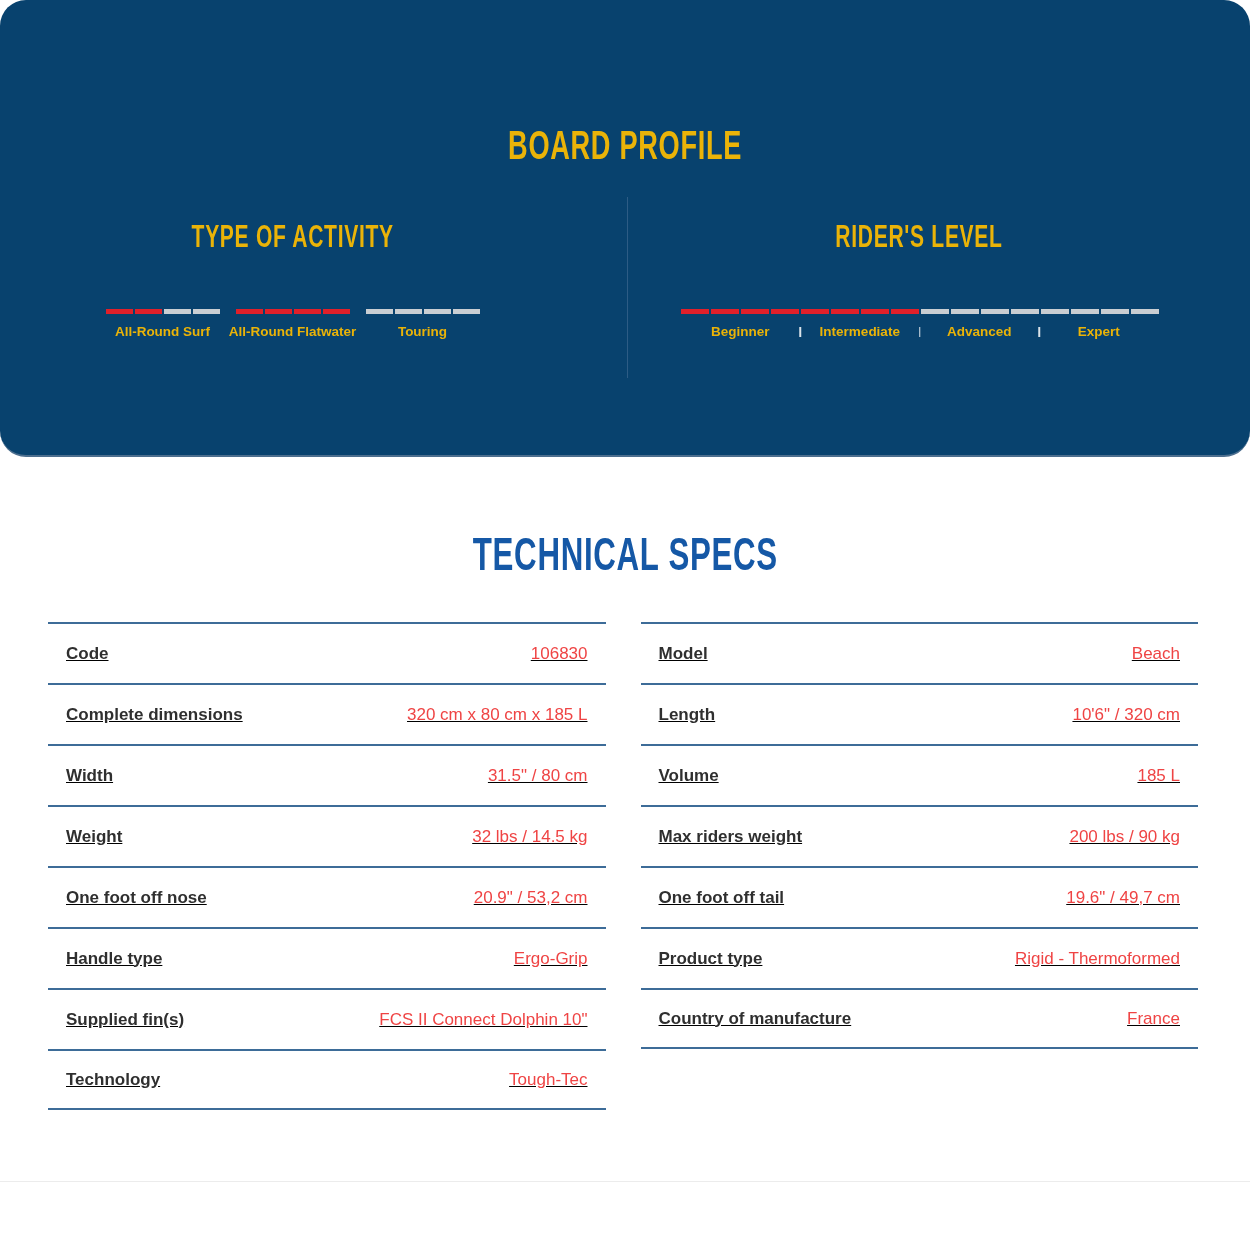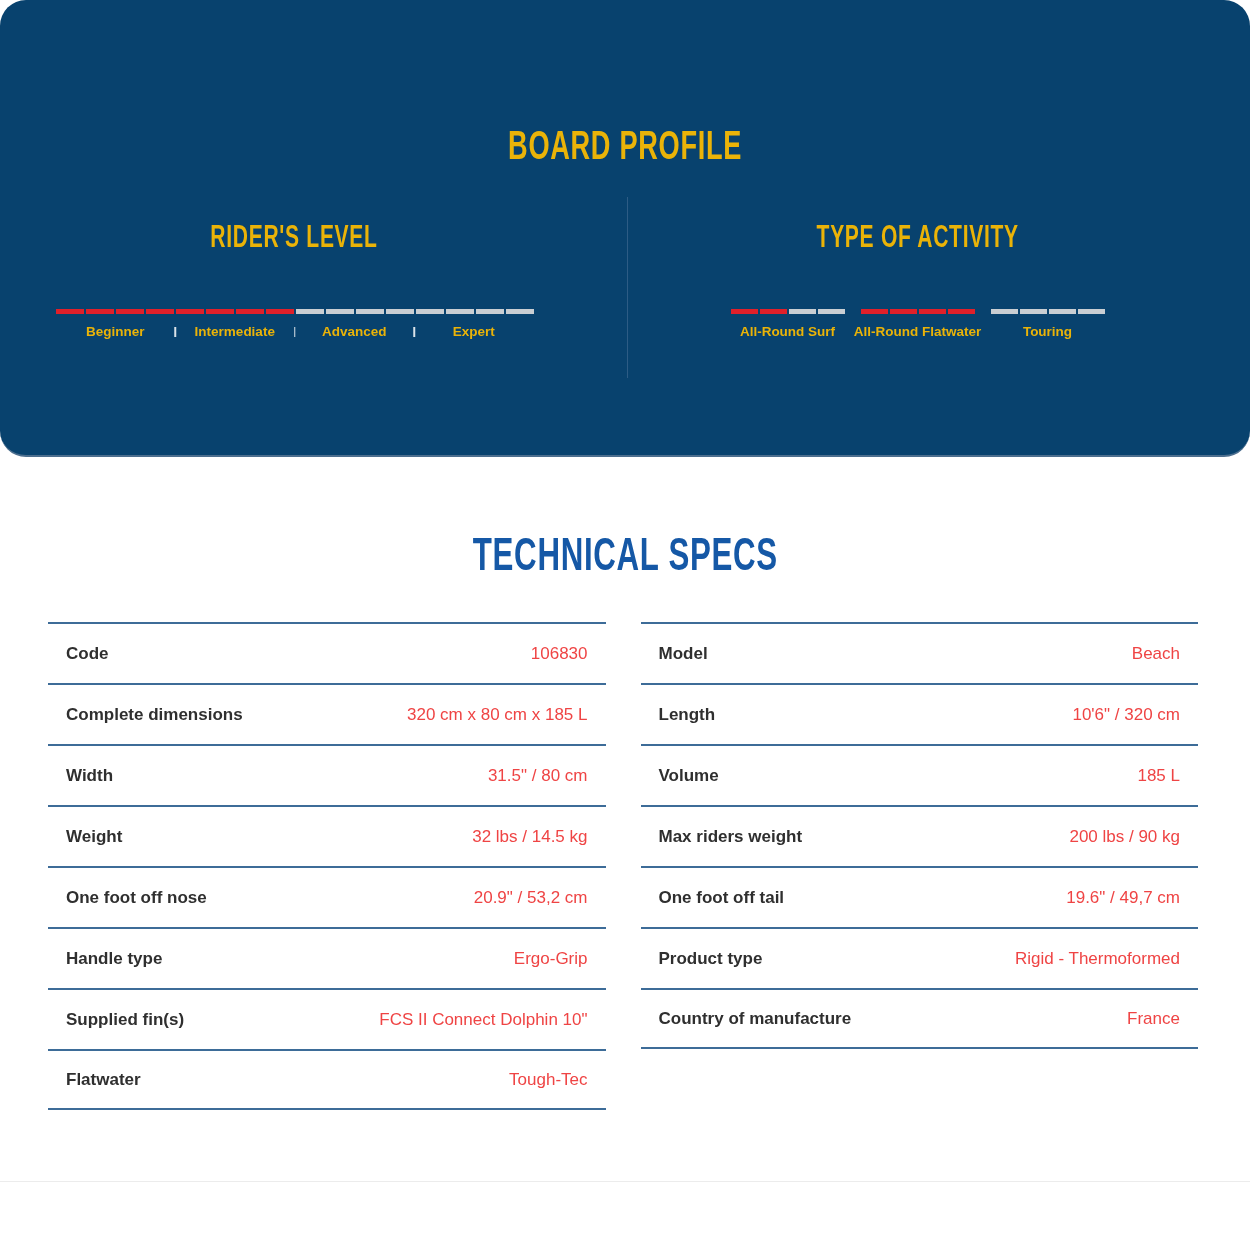--- a/index.html
+++ b/index.html
@@ -89,34 +89,67 @@
     display:flex;gap:35px;
     margin:45px 52px 0 48px;
   }
   .spec-table{flex:1;}
   .spec-row{
     box-sizing:border-box;
     height:61px;
     display:flex;justify-content:space-between;align-items:center;
     border-top:2px solid var(--table-line);
     padding:12px 18px;
+    text-decoration:underline;
   }
   .spec-row:last-child{border-bottom:2px solid var(--table-line);}
   .spec-label{font-weight:700;font-size:17px;color:#2f2f2f;}
   .spec-value{font-size:17px;color:#ef4444;text-align:right;}
   .footer-line{height:1px;background:#ececec;margin-top:71px;}
 </style>
 </head>
 <body>
 
 <div class="hero">
   <div class="h1-wrap">
     <h1><span class="condensed">BOARD PROFILE</span></h1>
   </div>
   <div class="profile-row">
+    <section class="col right">
+      <h2><span class="condensed">TYPE OF ACTIVITY</span></h2>
+      <div class="activity-groups">
+          <div class="act-group">
+            <div class="act-bar">
+              <div class="seg filled"></div>
+              <div class="seg filled"></div>
+              <div class="seg"></div>
+              <div class="seg"></div>
+            </div>
+            <div class="act-label">All-Round Surf</div>
+          </div>
+          <div class="act-group">
+            <div class="act-bar">
+              <div class="seg filled"></div>
+              <div class="seg filled"></div>
+              <div class="seg filled"></div>
+              <div class="seg filled"></div>
+            </div>
+            <div class="act-label">All-Round Flatwater</div>
+          </div>
+          <div class="act-group">
+            <div class="act-bar">
+              <div class="seg"></div>
+              <div class="seg"></div>
+              <div class="seg"></div>
+              <div class="seg"></div>
+            </div>
+            <div class="act-label">Touring</div>
+          </div>
+        </div>
+    </section>
     <section class="col left">
       <h2><span class="condensed">RIDER'S LEVEL</span></h2>
       <div class="level-bar">
           <div class="seg filled"></div>
           <div class="seg filled"></div>
           <div class="seg filled"></div>
           <div class="seg filled"></div>
           <div class="seg filled"></div>
           <div class="seg filled"></div>
           <div class="seg filled"></div>
@@ -133,52 +166,20 @@
       <div class="level-labels">
           <span class="lvl-label">Beginner</span>
           <span class="lvl-label">Intermediate</span>
           <span class="lvl-label">Advanced</span>
           <span class="lvl-label">Expert</span>
           <span class="lvl-sep" style="left: 25%;"></span>
           <span class="lvl-sep" style="left: 50%;"></span>
           <span class="lvl-sep" style="left: 75%;"></span>
         </div>
     </section>
-    <section class="col right">
-      <h2><span class="condensed">TYPE OF ACTIVITY</span></h2>
-      <div class="activity-groups">
-          <div class="act-group">
-            <div class="act-bar">
-              <div class="seg filled"></div>
-              <div class="seg filled"></div>
-              <div class="seg"></div>
-              <div class="seg"></div>
-            </div>
-            <div class="act-label">All-Round Surf</div>
-          </div>
-          <div class="act-group">
-            <div class="act-bar">
-              <div class="seg filled"></div>
-              <div class="seg filled"></div>
-              <div class="seg filled"></div>
-              <div class="seg filled"></div>
-            </div>
-            <div class="act-label">All-Round Flatwater</div>
-          </div>
-          <div class="act-group">
-            <div class="act-bar">
-              <div class="seg"></div>
-              <div class="seg"></div>
-              <div class="seg"></div>
-              <div class="seg"></div>
-            </div>
-            <div class="act-label">Touring</div>
-          </div>
-        </div>
-    </section>
   </div>
   <div class="v-divider"></div>
 </div>
 
 <div class="specs">
   <div class="h2-wrap">
     <h2 class="specs-title"><span class="condensed">TECHNICAL SPECS</span></h2>
   </div>
   <div class="tables">
     <div class="spec-table">
@@ -204,21 +205,21 @@
         </div>
         <div class="spec-row">
           <div class="spec-label">Handle type</div>
           <div class="spec-value">Ergo-Grip</div>
         </div>
         <div class="spec-row">
           <div class="spec-label">Supplied fin(s)</div>
           <div class="spec-value">FCS II Connect Dolphin 10"</div>
         </div>
         <div class="spec-row">
-          <div class="spec-label">Flatwater</div>
+          <div class="spec-label">Technology</div>
           <div class="spec-value">Tough-Tec</div>
         </div>
       </div>
     <div class="spec-table">
         <div class="spec-row">
           <div class="spec-label">Model</div>
           <div class="spec-value">Beach</div>
         </div>
         <div class="spec-row">
           <div class="spec-label">Length</div>

